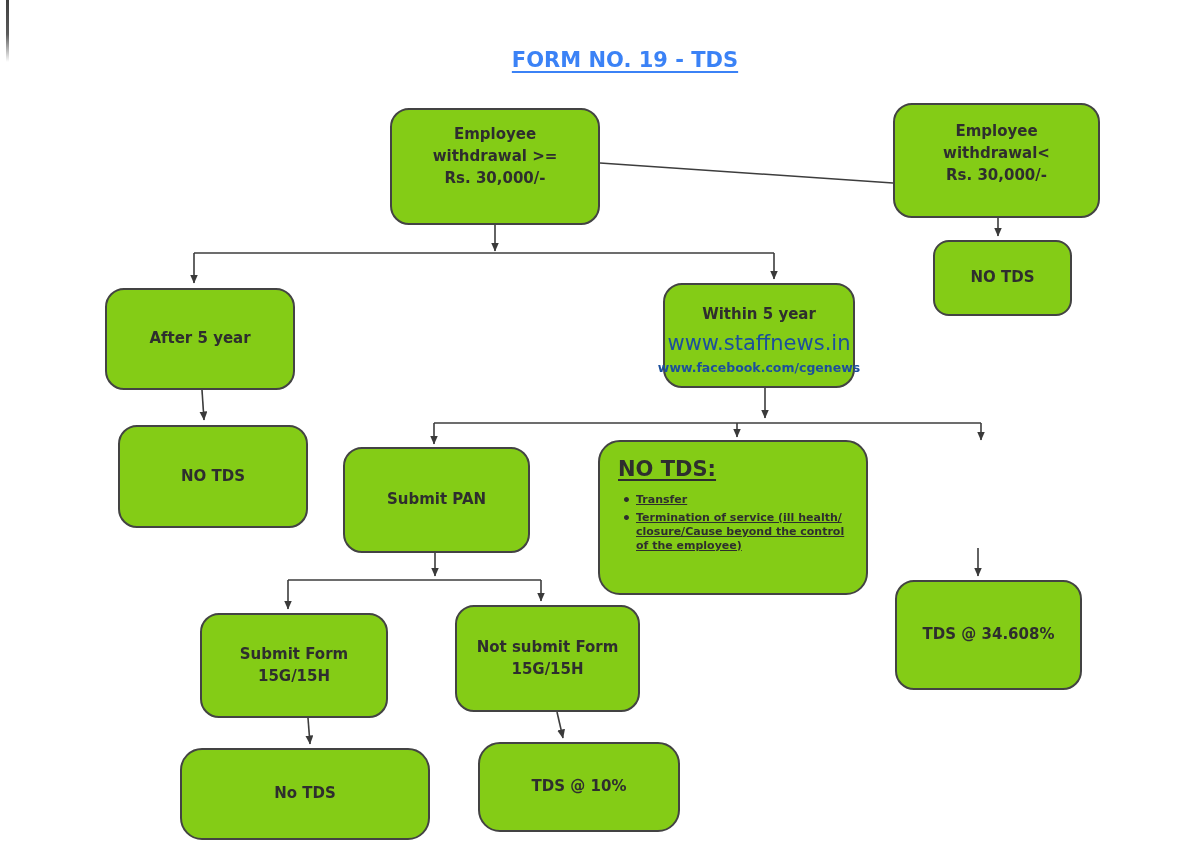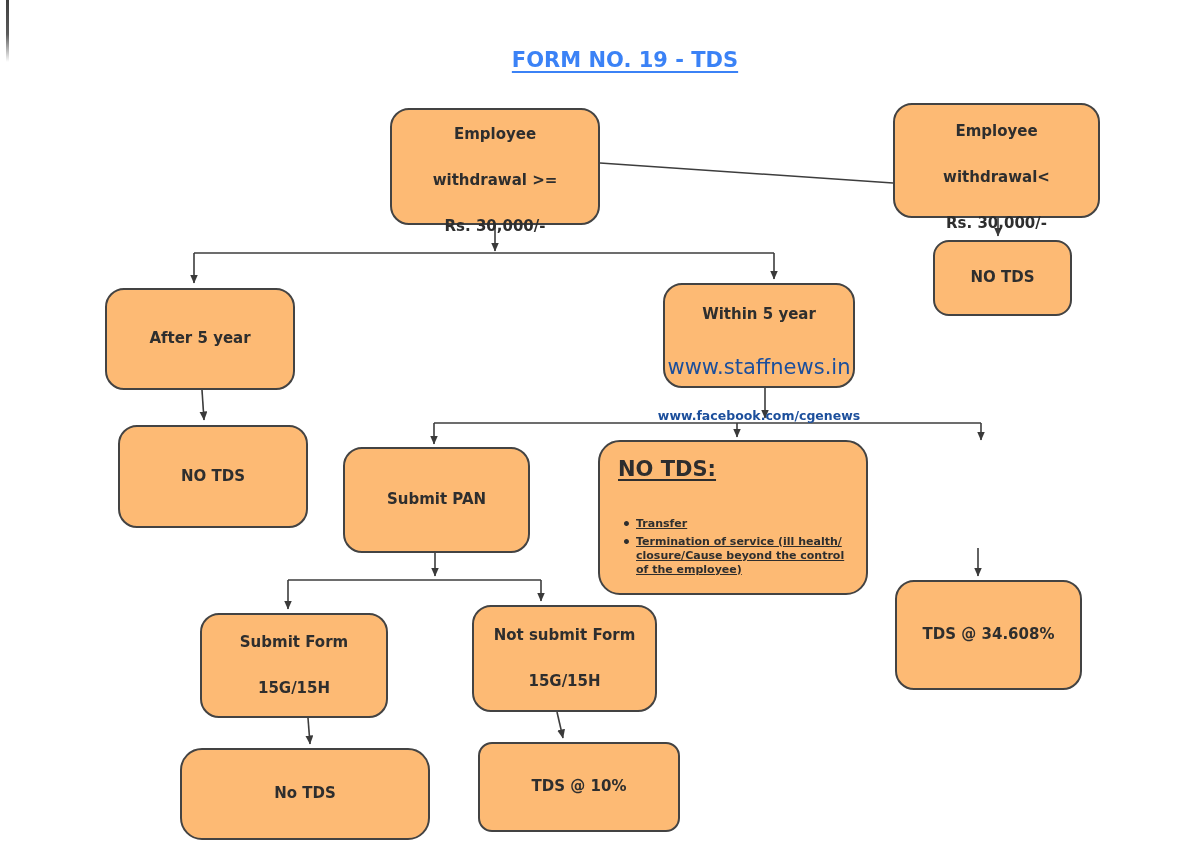--- a/index.html
+++ b/index.html
@@ -11,24 +11,24 @@
     position:absolute; left:6px; top:0; width:3px; height:62px;
     background:linear-gradient(#3f3f3f 0%, #5a5a5a 55%, #b5b5b5 80%, rgba(255,255,255,0));
   }
   .title {
     position:absolute; left:470px; top:48px; width:310px; text-align:center;
     font-size:21px; font-weight:bold; color:#3b82f6;
     text-decoration:underline; text-underline-offset:4px; white-space:nowrap;
   }
   svg.edges { position:absolute; left:0; top:0; }
   .node {
-    position:absolute; box-sizing:border-box; background:#fdba74;
+    position:absolute; box-sizing:border-box; background:#84cc16;
     border:2px solid #434343; border-radius:19px;
     display:flex; flex-direction:column; align-items:center; justify-content:center;
-    text-align:center; color:#2e2e2e; font-weight:bold; font-size:15px; line-height:1.45;gap:24px;
+    text-align:center; color:#2e2e2e; font-weight:bold; font-size:15px; line-height:1.45;
   }
   .node .ln { display:block; }
   .node.top-align { justify-content:flex-start; }
   .node.reasons {
     align-items:flex-start; justify-content:flex-start; text-align:left;
     padding:12px 14px 8px 18px; border-radius:22px;
   }
   .reasons .heading {
     font-size:21px; text-decoration:underline; text-underline-offset:3px; margin-bottom:9px;
   }
@@ -123,26 +123,26 @@
 
   <div class="node" style="left:895px; top:580px; width:187px; height:110px;">
     <span>TDS @ 34.608%</span>
   </div>
 
   <div class="node" style="left:200px; top:613px; width:188px; height:105px;">
     <span class="ln">Submit Form</span>
     <span class="ln">15G/15H</span>
   </div>
 
-  <div class="node" style="left:472px; top:605px; width:185px; height:107px;">
+  <div class="node" style="left:455px; top:605px; width:185px; height:107px;">
     <span class="ln">Not submit Form</span>
     <span class="ln">15G/15H</span>
   </div>
 
   <div class="node" style="left:180px; top:748px; width:250px; height:92px; border-radius:22px;">
     <span>No TDS</span>
   </div>
 
-  <div class="node" style="left:478px; top:742px; width:202px; height:90px; border-radius:14px;">
+  <div class="node" style="left:478px; top:742px; width:202px; height:90px; border-radius:22px;">
     <span>TDS @ 10%</span>
   </div>
 
 </div>
 
 </body></html>

